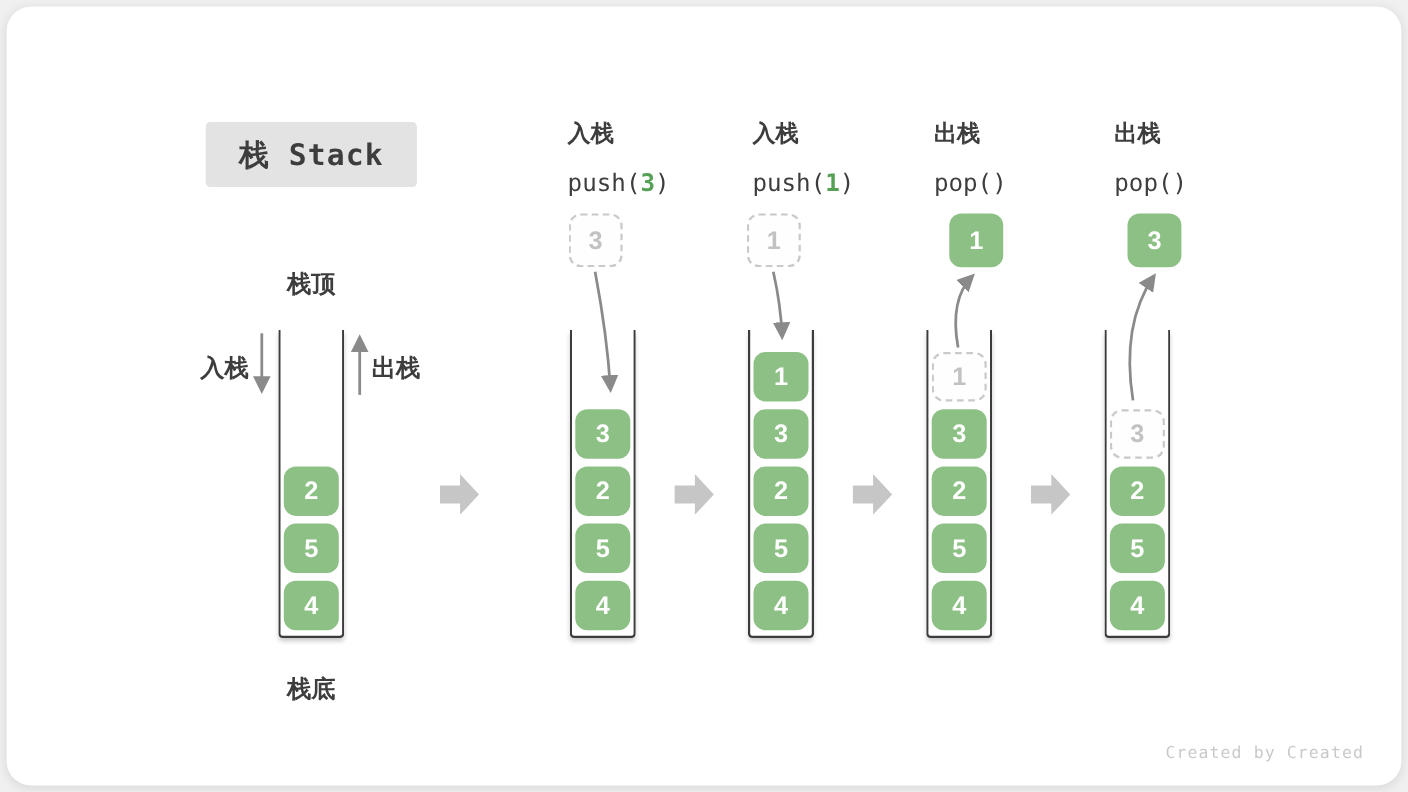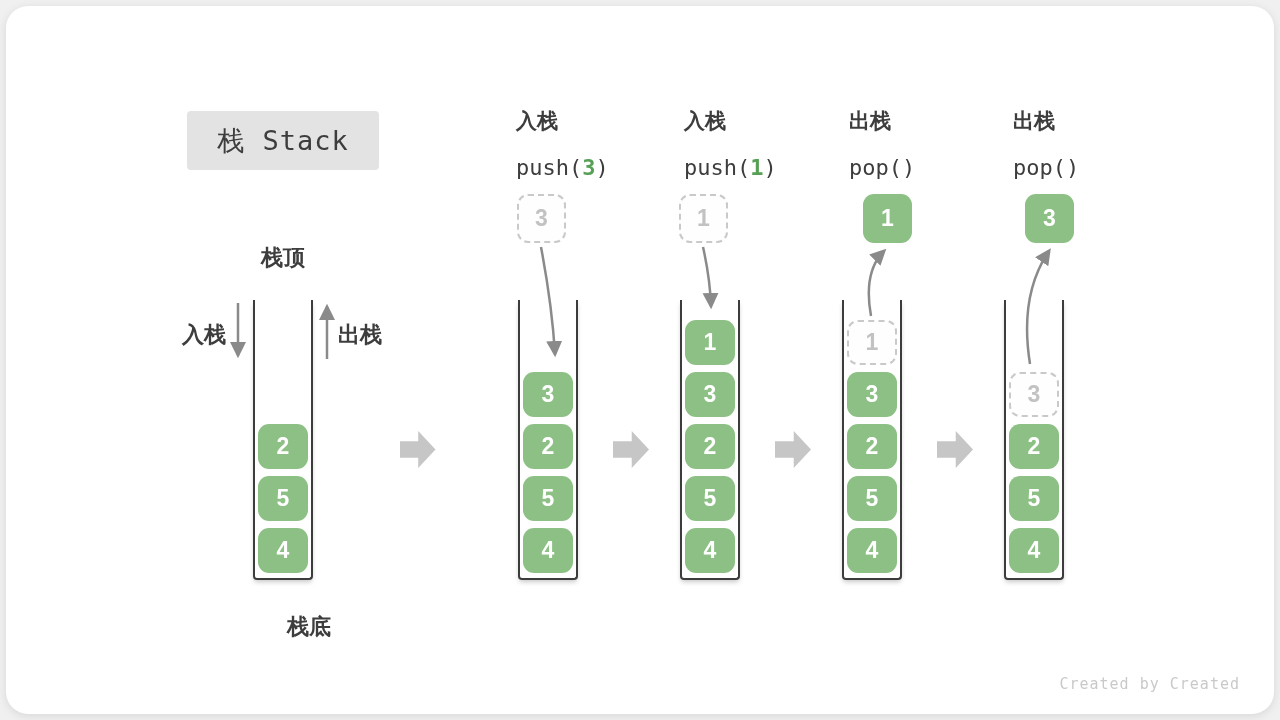--- a/index.html
+++ b/index.html
@@ -16,31 +16,31 @@
     box-shadow: 0 2px 10px rgba(0,0,0,0.10);
   }
   #content { position: absolute; left: 0; top: 0; width: 1280px; height: 720px; }
 
   .title-box {
     position: absolute; left: 187px; top: 111px; width: 192px; height: 59px;
     background: var(--titlebg);
     border-radius: 4px;
     display: flex; align-items: center; justify-content: center;
     font-family: "DejaVu Sans Mono", monospace;
-    font-size: 27px; font-weight: 400; color: var(--ink);
+    font-size: 27px; font-weight: 700; color: var(--ink);
     letter-spacing: 1px;
   }
 
   .side-label {
     position: absolute;
     font-size: 22px; font-weight: 700; color: var(--ink);
     white-space: nowrap;
   }
   #lbl-stack-top    { left: 253px; top: 243px; width: 60px; text-align: center; }
-  #lbl-stack-bottom { left: 253px; top: 612px; width: 60px; text-align: center; margin-left: 26px; }
+  #lbl-stack-bottom { left: 253px; top: 612px; width: 60px; text-align: center; }
   #lbl-push         { left: 156px; top: 320px; width: 70px; text-align: right; }
   #lbl-pop          { left: 338px; top: 320px; width: 70px; text-align: left; }
 
   .stack-container {
     position: absolute; width: 60px; height: 280px;
     border: 2px solid var(--stroke); border-top: none;
     border-radius: 0 0 4px 4px;
     box-sizing: border-box;
     background: #fff;
     box-shadow: 0 3px 5px -1px rgba(0,0,0,0.22);

